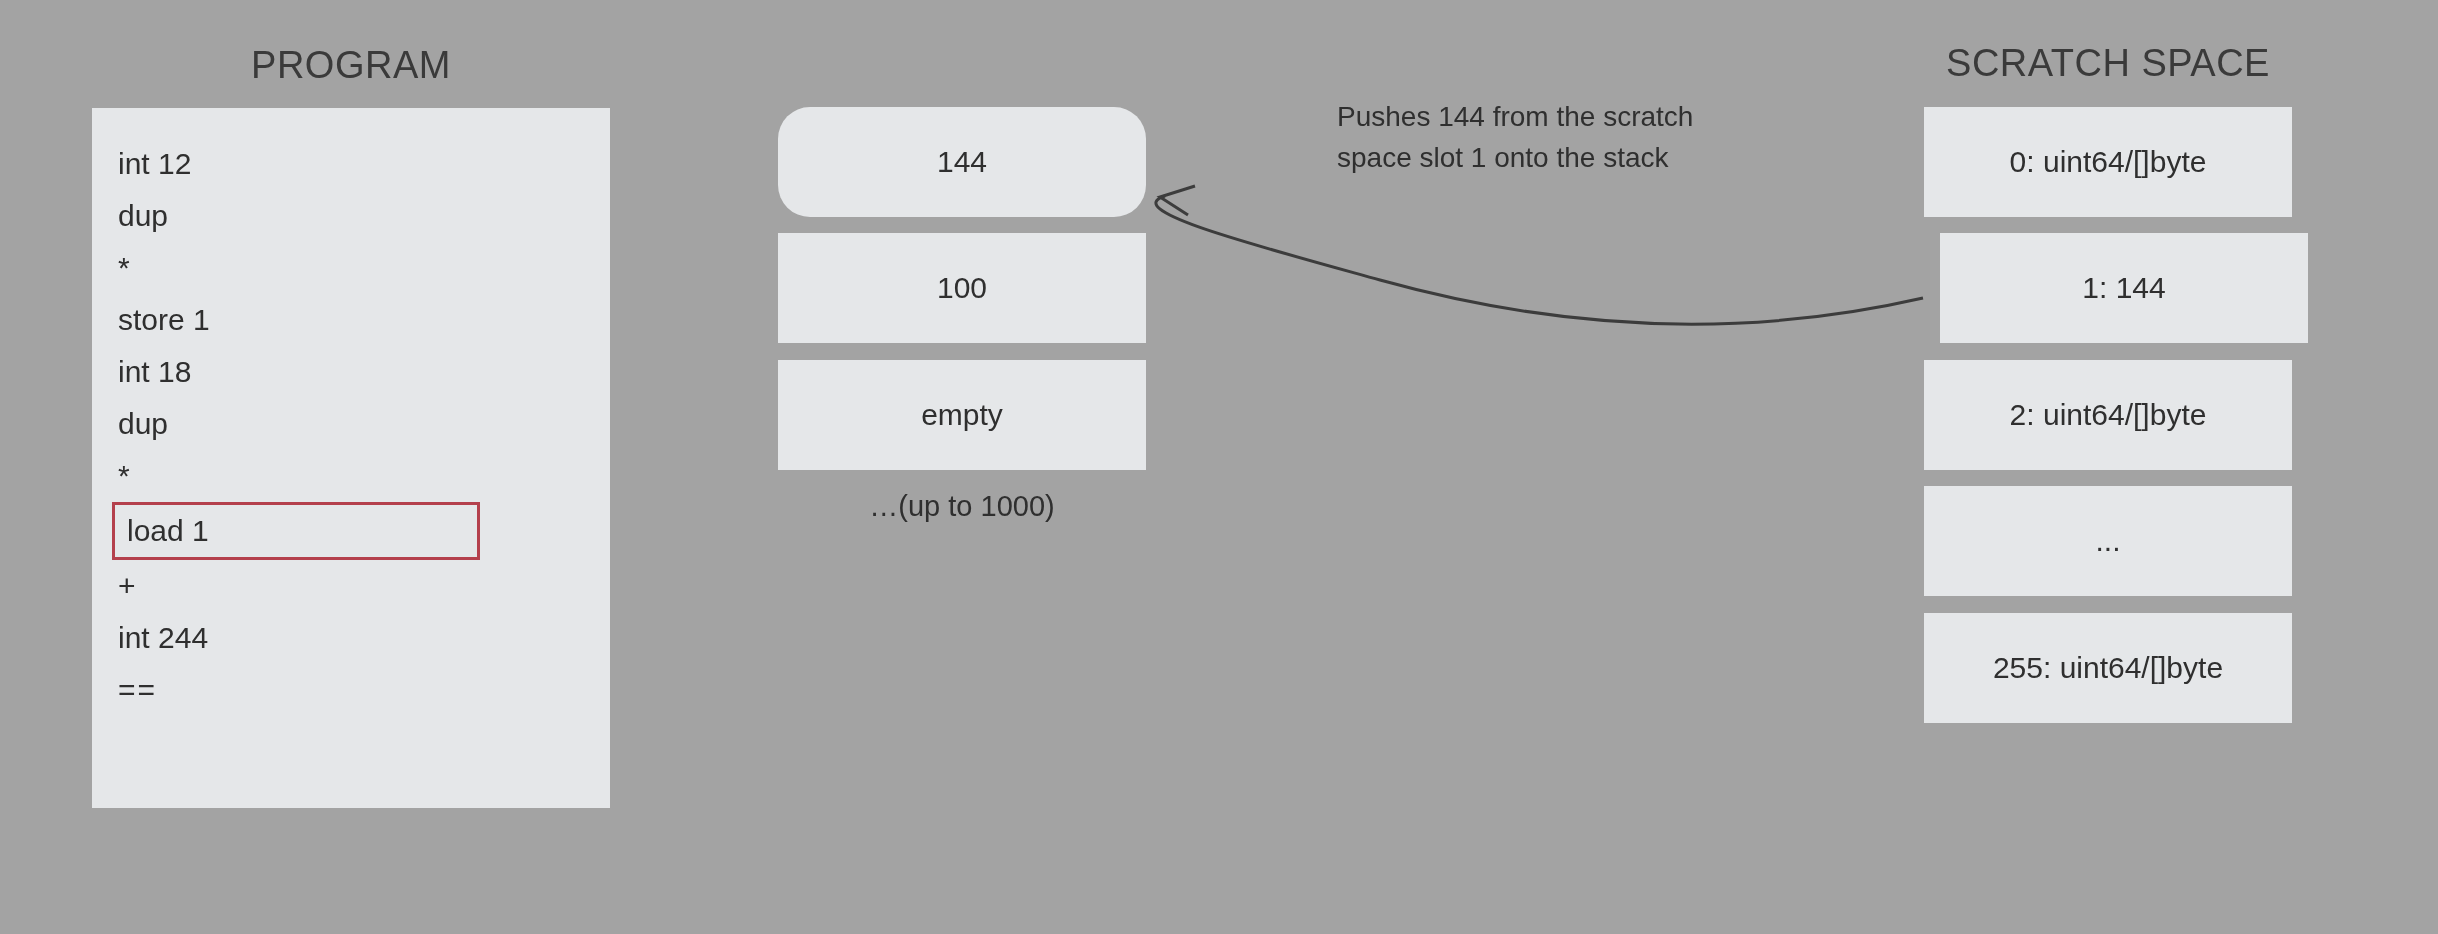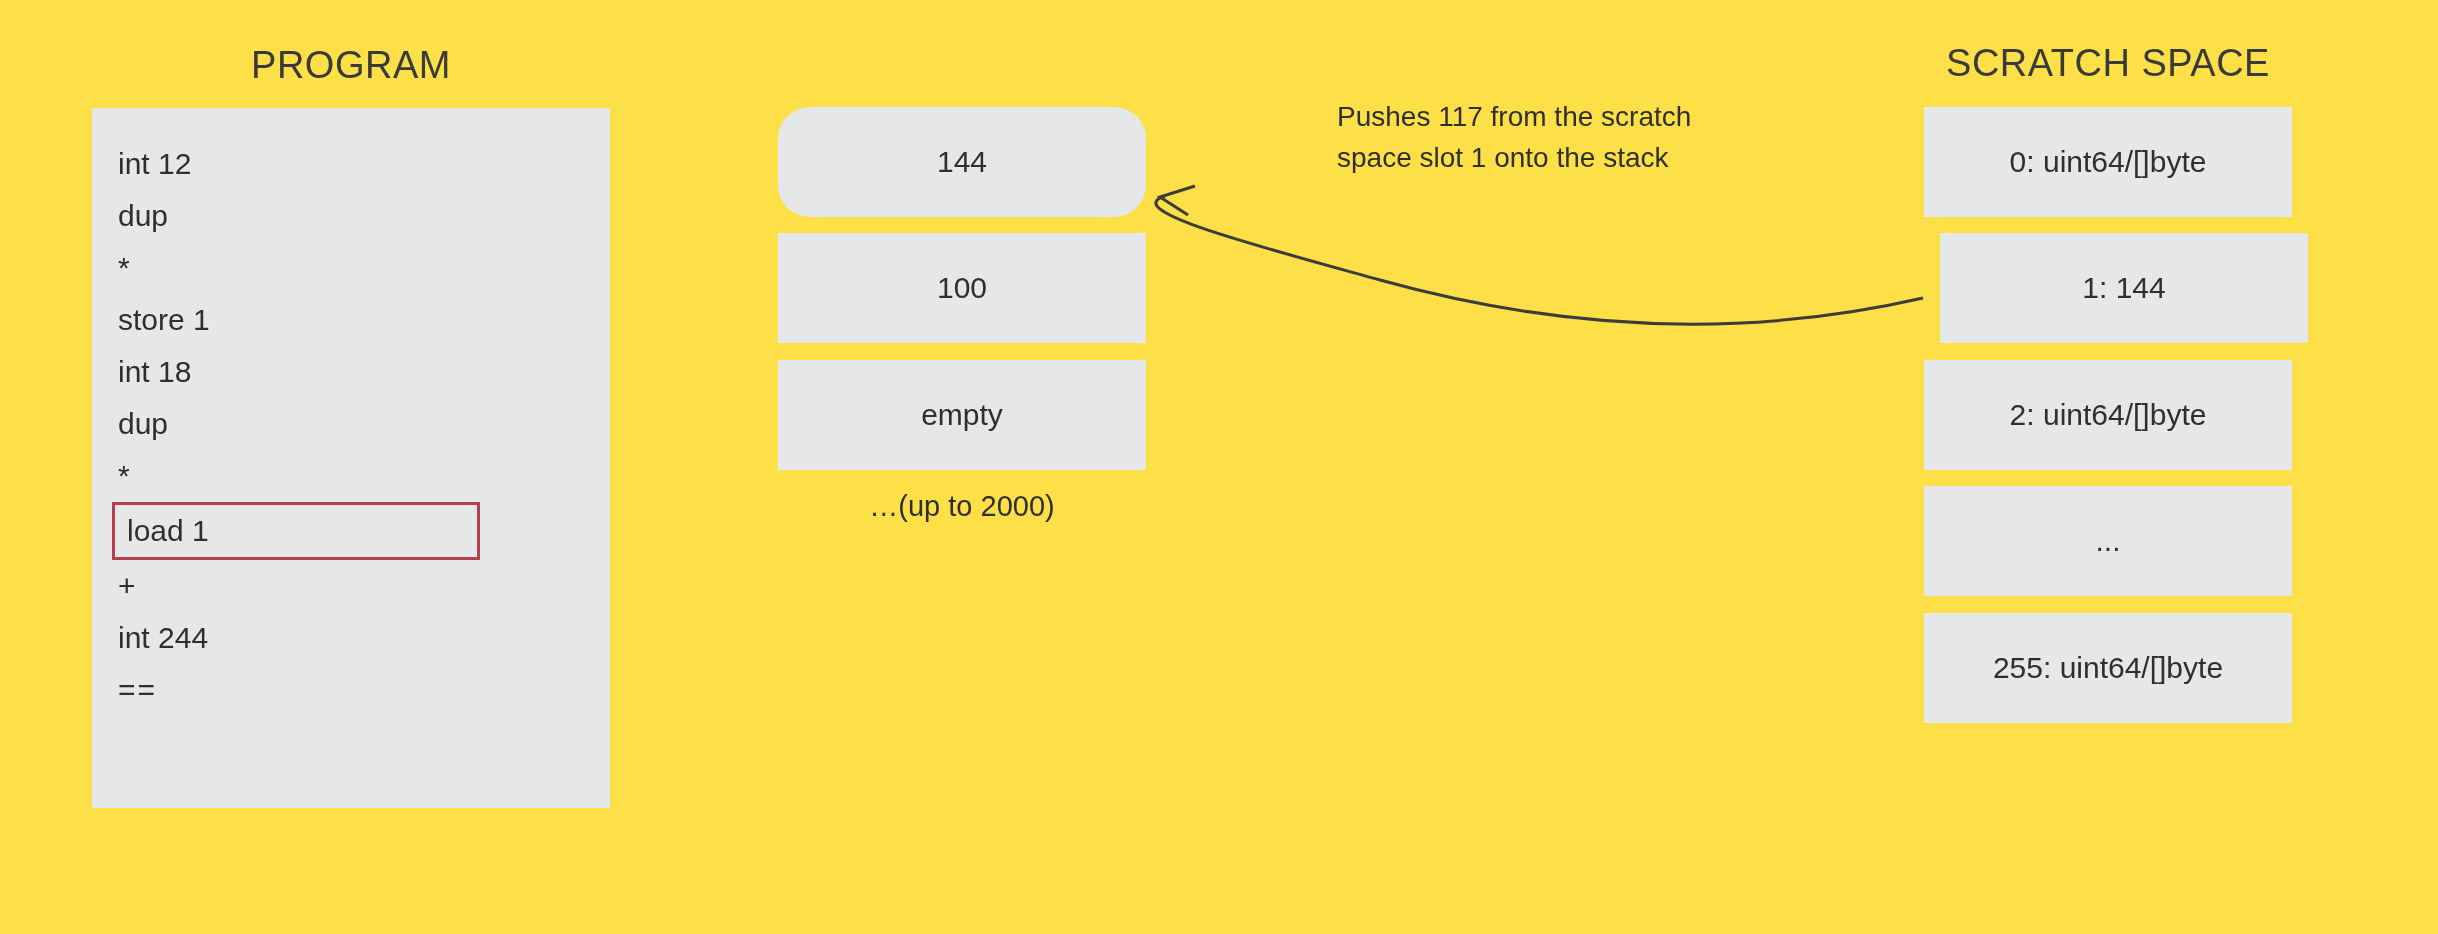--- a/index.html
+++ b/index.html
@@ -9,21 +9,21 @@
   }
   body {
     font-family: "Liberation Sans", sans-serif;
     color: #2e2e2e;
     -webkit-font-smoothing: antialiased;
   }
   #canvas {
     position: relative;
     width: 2438px;
     height: 934px;
-    background: #fde047;
+    background: #a3a3a3;
     overflow: hidden;
   }
 
   
   .col-title {
     position: absolute;
     font-size: 38px;
     font-weight: 400;
     letter-spacing: 0.5px;
     color: #3a3a3a;
@@ -137,35 +137,35 @@
       <div class="prog-line">int 244</div>
       <div class="prog-line sym">==</div>
     </div>
   </div>
 
 
   <div id="stack-col">
     <div class="slot" style="top:107px;border-radius:32px;">144</div>
     <div class="slot" style="top:233px;">100</div>
     <div class="slot" style="top:360px;">empty</div>
-    <div class="stack-note">…(up to 2000)</div>
+    <div class="stack-note">…(up to 1000)</div>
   </div>
 
   <div class="col-title" id="scratch-title">SCRATCH SPACE</div>
 
   <div id="scratch-col">
     <div class="slot" style="top:107px;">0: uint64/[]byte</div>
     <div class="slot" style="top:233px;margin-left:16px;">1: 144</div>
     <div class="slot" style="top:360px;">2: uint64/[]byte</div>
     <div class="slot" style="top:486px;">...</div>
     <div class="slot" style="top:613px;">255: uint64/[]byte</div>
   </div>
 
   <div id="annotation">
-    <div>Pushes 117 from the scratch</div>
+    <div>Pushes 144 from the scratch</div>
     <div>space slot 1 onto the stack</div>
   </div>
 
   <svg id="arrow-layer" viewBox="0 0 2438 934">
     <path d="M 1923 298 C 1740 340 1560 330 1380 280 C 1250 244 1120 210 1165 196" fill="none" stroke="#3c3c3c" stroke-width="3"></path>
     <path d="M 1195 186 L 1160 197 L 1188 215" fill="none" stroke="#3c3c3c" stroke-width="3" stroke-linejoin="miter"></path>
   </svg>
 
 </div>
 

